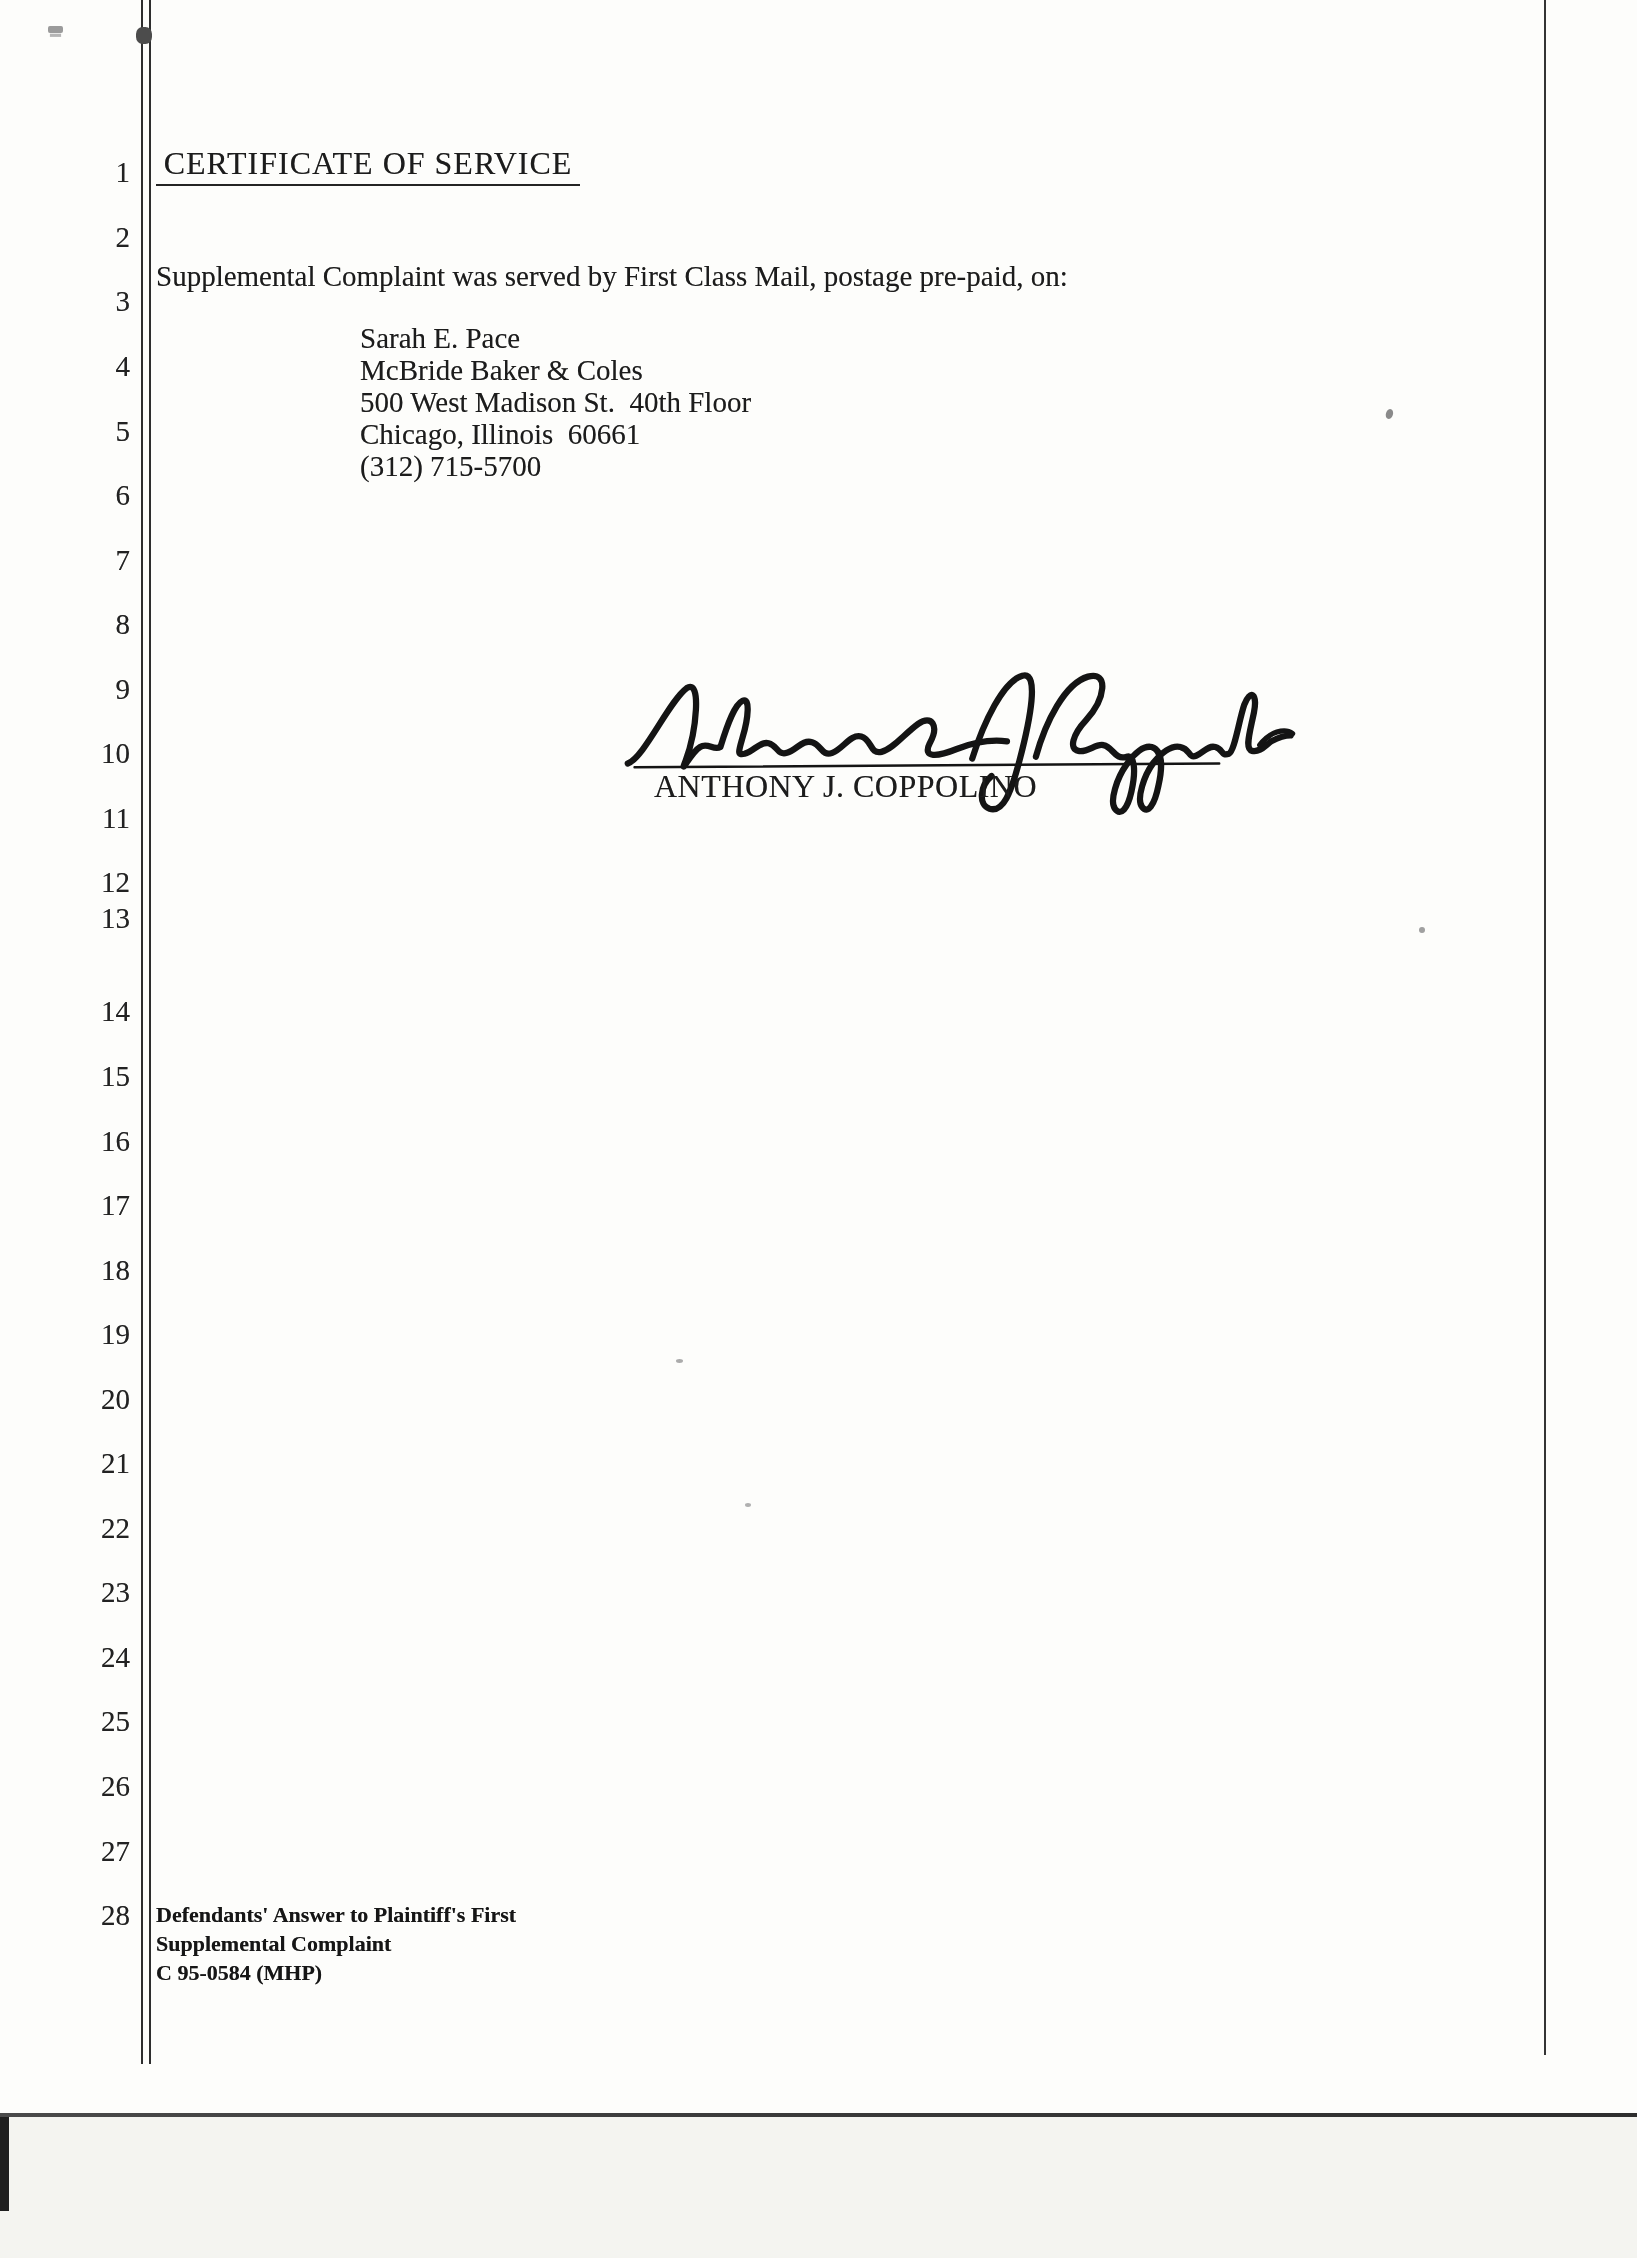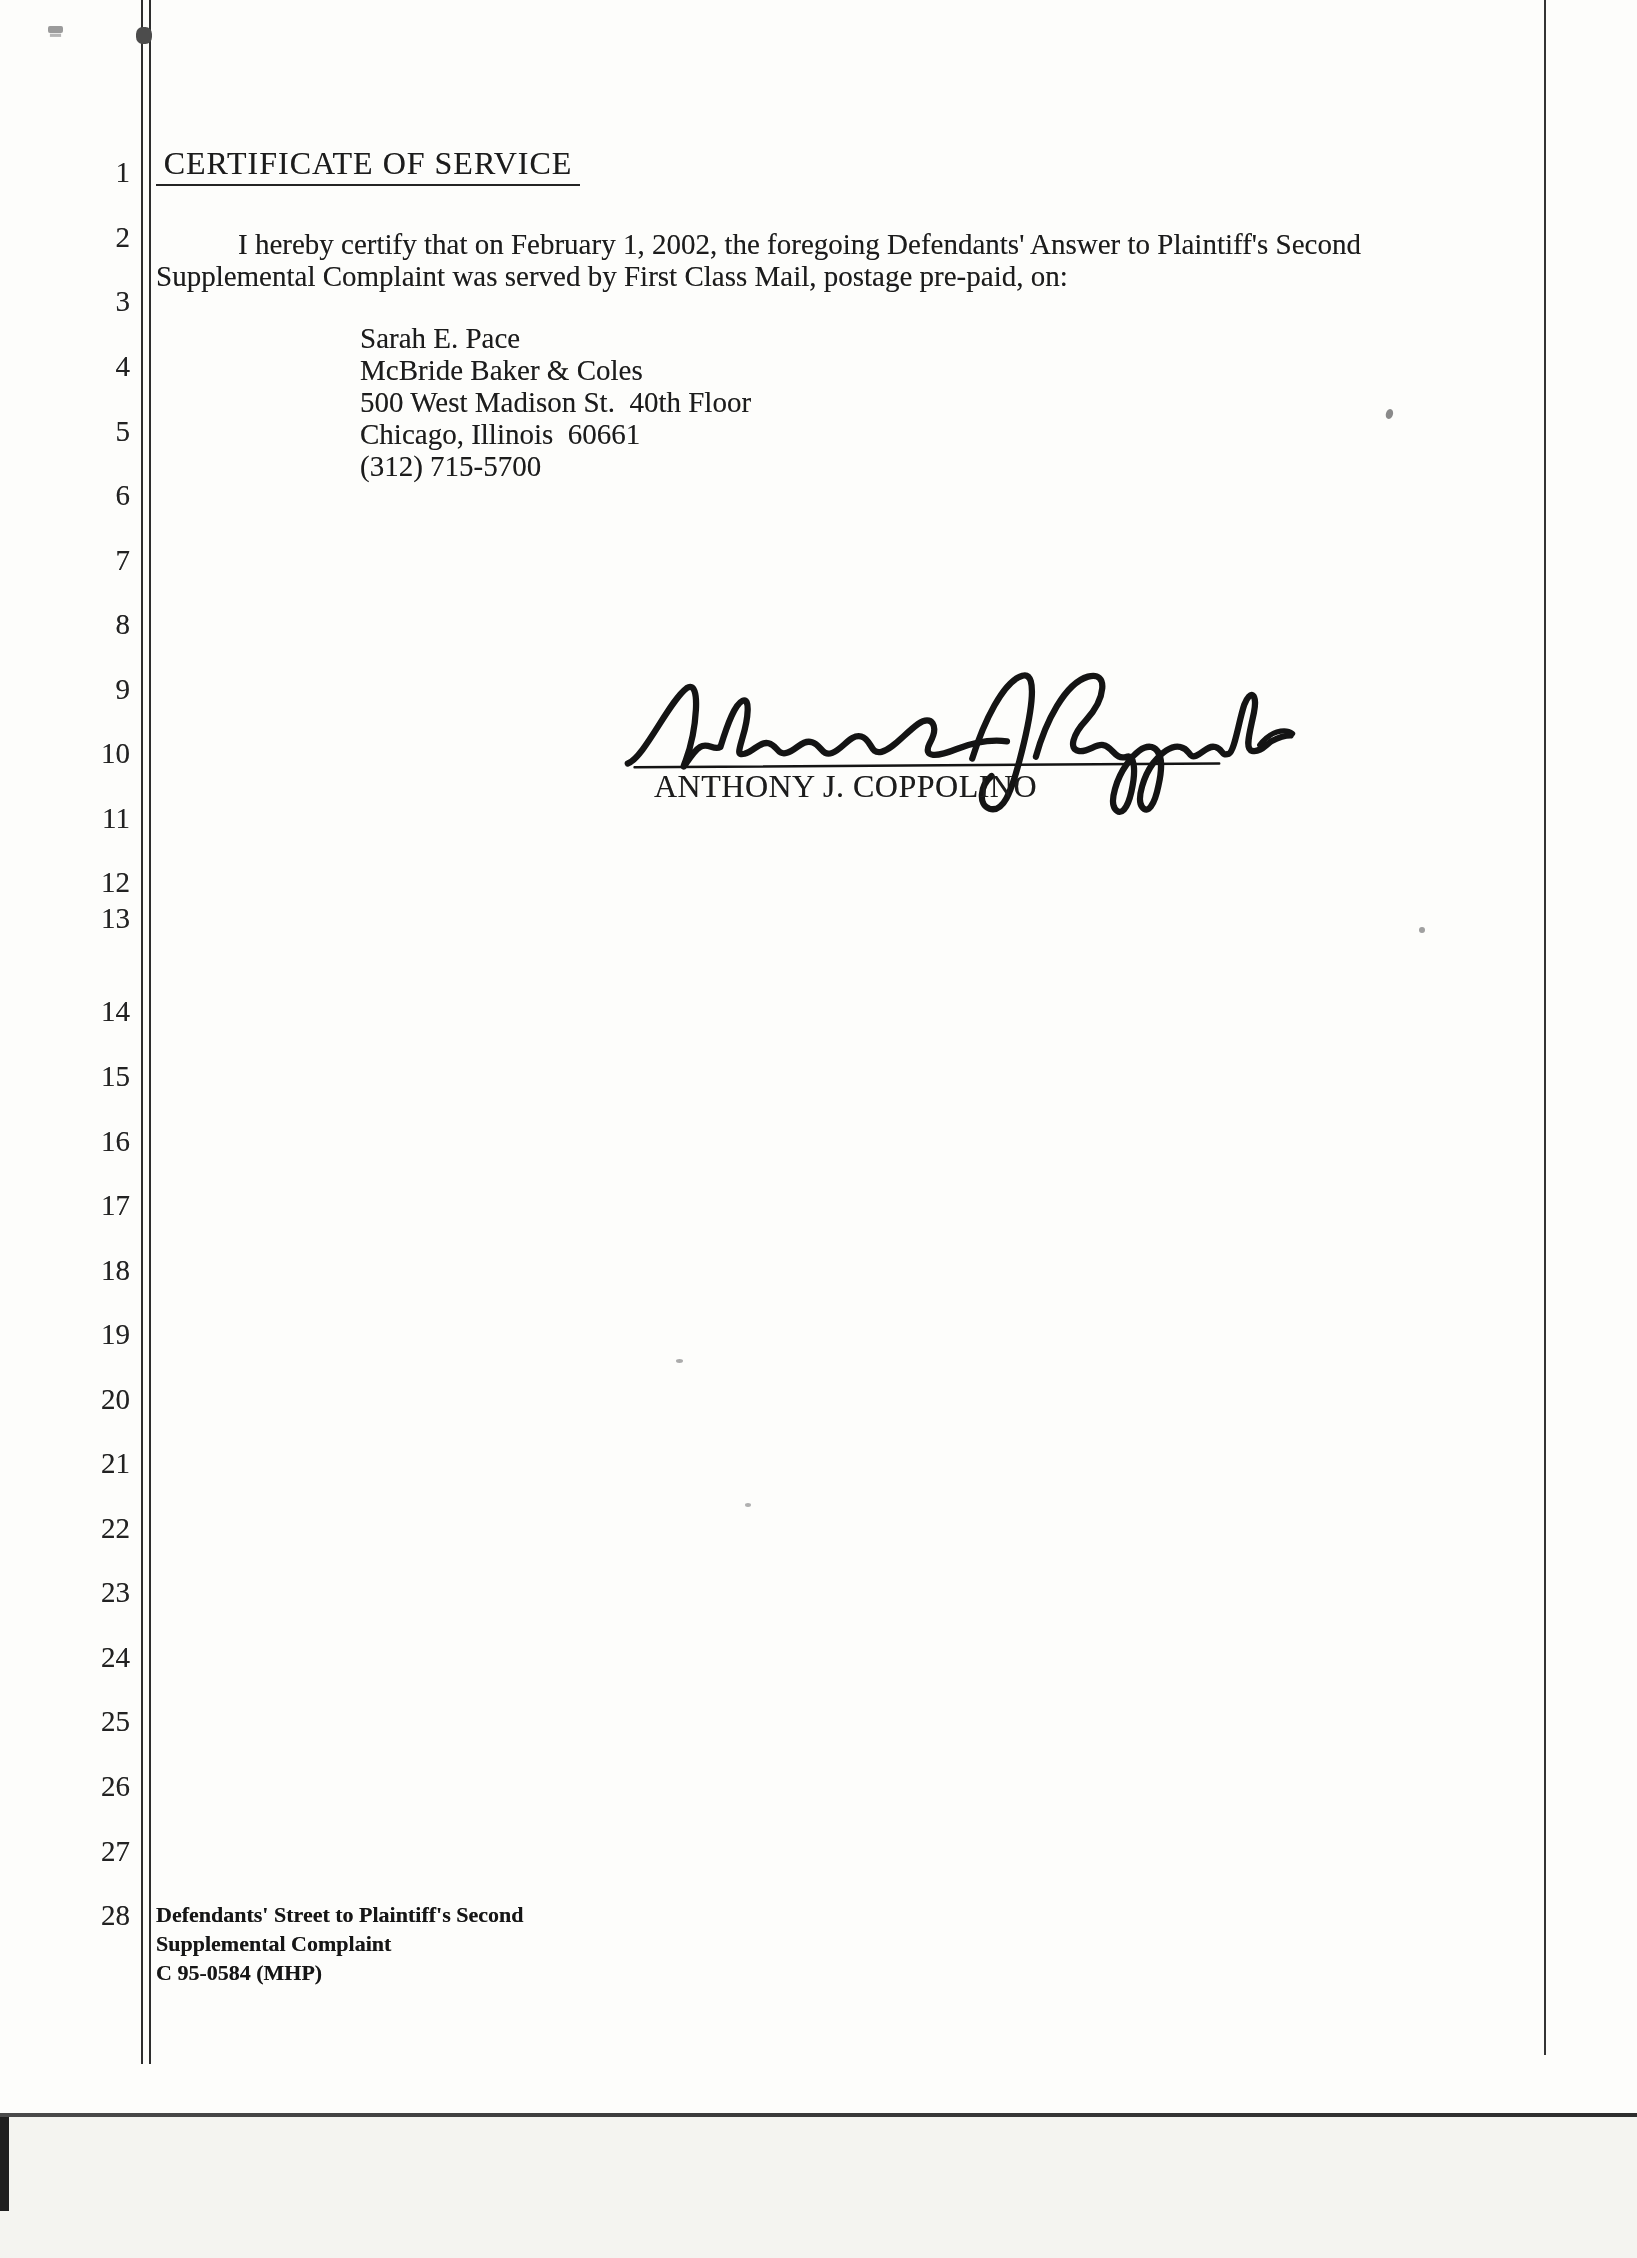--- a/index.html
+++ b/index.html
@@ -113,21 +113,20 @@
       <div class="lineno" style="top: 1578px;">23</div>
       <div class="lineno" style="top: 1643px;">24</div>
       <div class="lineno" style="top: 1707px;">25</div>
       <div class="lineno" style="top: 1772px;">26</div>
       <div class="lineno" style="top: 1837px;">27</div>
       <div class="lineno" style="top: 1901px;">28</div>
     </div>
 
   <div class="title"><span class="underline">CERTIFICATE OF SERVICE</span></div>
 
-  <div class="body-line l1">I hereby certify that on February 1, 2002, the foregoing Defendants' Answer to Plaintiff's Second</div>
   <div class="body-line l2">Supplemental Complaint was served by First Class Mail, postage pre-paid, on:</div>
 
   <div class="addr-block b1">
     <div class="addr-line">Sarah E. Pace</div>
     <div class="addr-line">McBride Baker &amp; Coles</div>
     <div class="addr-line">500 West Madison St.  40th Floor</div>
     <div class="addr-line">Chicago, Illinois  60661</div>
     <div class="addr-line">(312) 715-5700</div>
   </div>
 
@@ -137,21 +136,21 @@
       <line x1="42" y1="107" x2="648" y2="103" stroke-width="2.5"></line>
       <path stroke-width="6.5" d="M 35 103 C 52 97, 78 38, 96 25 C 112 14, 106 70, 95 100 C 88 118, 100 92, 110 86 C 118 81, 124 90, 131 86 C 139 60, 146 42, 154 38 C 162 34, 160 56, 154 76 C 150 90, 148 95, 156 93 C 166 90, 172 80, 181 82 C 190 84, 190 95, 200 92 C 210 89, 216 78, 226 81 C 236 84, 236 96, 247 92 C 258 88, 266 72, 277 75 C 288 78, 286 94, 298 91 C 310 88, 322 72, 336 62 C 350 52, 358 64, 348 82 C 340 98, 356 96, 376 88 C 396 80, 412 78, 428 80"></path>
       <path stroke-width="6.5" d="M 392 98 C 404 60, 424 18, 444 12 C 462 7, 452 58, 441 100 C 432 134, 424 154, 410 150 C 398 146, 400 126, 412 116"></path>
       <path stroke-width="6.5" d="M 458 96 C 468 60, 488 20, 512 13 C 534 7, 530 36, 510 58 C 496 73, 492 88, 502 90 C 512 92, 520 82, 528 84 C 538 86, 540 100, 552 96 C 560 93, 562 110, 557 132 C 553 150, 546 158, 540 150 C 534 142, 542 118, 552 104 C 560 92, 570 84, 578 86 C 588 89, 590 104, 585 126 C 581 146, 574 156, 568 148 C 562 140, 570 115, 580 102 C 590 90, 600 84, 608 86 C 618 88, 616 98, 624 95 C 632 92, 636 84, 644 86 C 652 88, 650 96, 658 93 C 664 90, 668 60, 674 42 C 680 26, 688 30, 684 50 C 680 70, 674 88, 682 90 C 690 92, 696 84, 702 80 C 710 76, 716 74, 722 74"></path>
       <path stroke-width="5.5" d="M 690 84 C 700 70, 716 66, 724 72"></path>
     </g>
   </svg>
   <div class="typed-name">ANTHONY J. COPPOLINO</div>
 
   <div class="footer-block">
-    <div class="footer-line">Defendants' Street to Plaintiff's Second</div>
+    <div class="footer-line">Defendants' Answer to Plaintiff's First</div>
     <div class="footer-line">Supplemental Complaint</div>
     <div class="footer-line">C 95-0584 (MHP)</div>
   </div>
 
   <div class="speck s1"></div>
   <div class="speck s2"></div>
   <div class="speck s3"></div>
   <div class="speck s4"></div>
   <div class="speck s5"></div>
   <div class="speck s6"></div>

